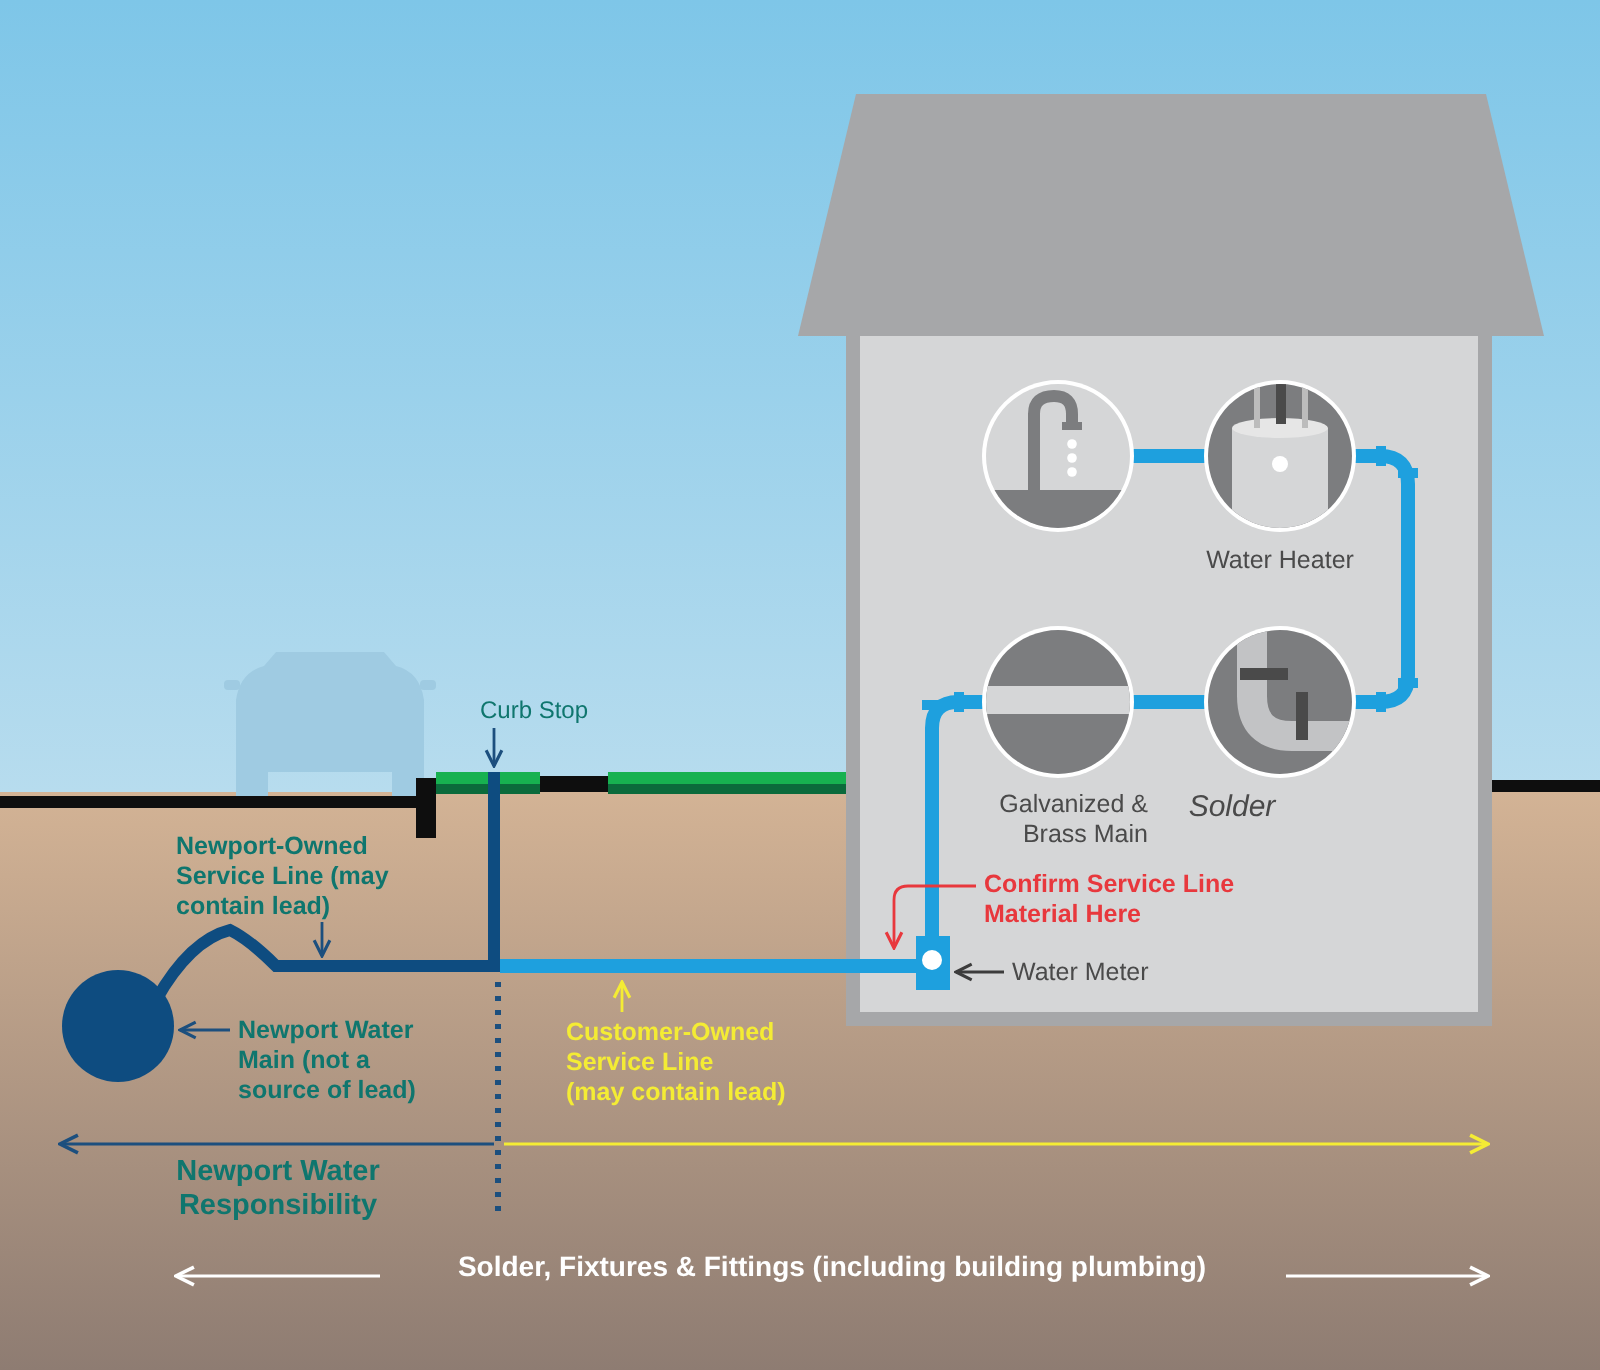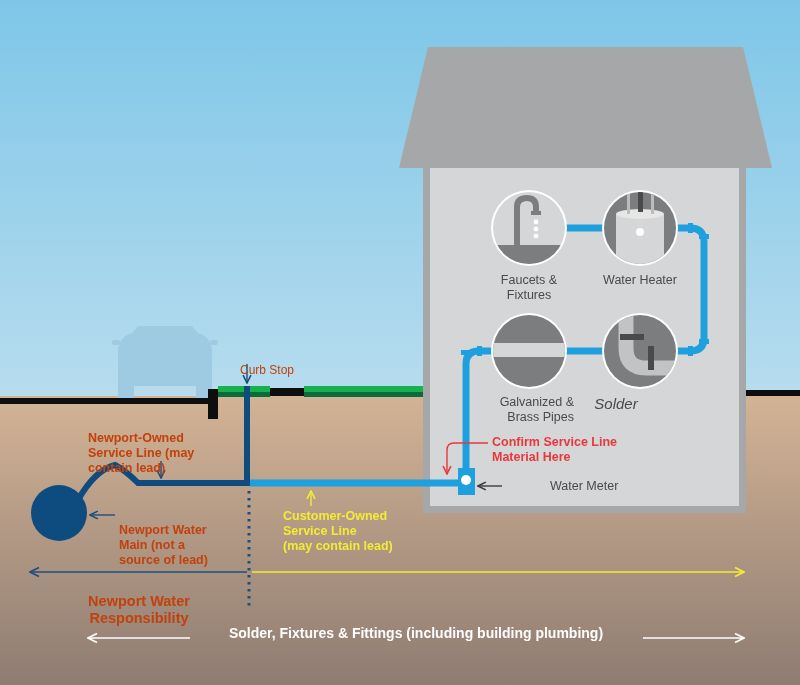--- a/index.html
+++ b/index.html
@@ -1,21 +1,21 @@
 <!DOCTYPE html>
 <html><head>
   <meta charset="utf-8">
   <style>
     html, body { margin: 0; padding: 0; }
     body { width: 800px; height: 685px; overflow: hidden; font-family: "Liberation Sans", sans-serif; }
     #stage { position: relative; width: 800px; height: 685px; }
     #art { position: absolute; left: 0; top: 0; }
     .lbl { position: absolute; line-height: 1.18; white-space: nowrap; }
     .b { font-weight: bold; }
-    .dark { color: #c2410c; margin-top: 15px; }
+    .dark { color: #0f766e; }
     .grey { color: #4a4a4a; }
     .yellow { color: #f4ec34; }
     .red { color: #e8383d; }
     .white { color: #ffffff; }
     .center { text-align: center; }
   </style>
 </head>
 <body>
 
 <div id="stage">
@@ -185,32 +185,28 @@
     <div>Customer-Owned</div>
     <div>Service Line</div>
     <div>(may contain lead)</div>
   </div>
 
   <div class="lbl red b" style="left:492px; top:435px; font-size:12.5px;">
     <div>Confirm Service Line</div>
     <div>Material Here</div>
   </div>
 
-  <div class="lbl grey" style="left:506px; top:479px; font-size:12.5px;margin-left:44px;">Water Meter</div>
-
-  <div class="lbl grey center" style="left:489px; top:273px; width:80px; font-size:12.5px;">
-    <div>Faucets &amp;</div>
-    <div>Fixtures</div>
-  </div>
+  <div class="lbl grey" style="left:506px; top:479px; font-size:12.5px;">Water Meter</div>
+
   <div class="lbl grey center" style="left:590px; top:273px; width:100px; font-size:12.5px;">
     <div>Water Heater</div>
   </div>
   <div class="lbl grey center" style="left:484px; top:395px; width:90px; font-size:12.5px;text-align:right;">
     <div>Galvanized &amp;</div>
-    <div>Brass Pipes</div>
+    <div>Brass Main</div>
   </div>
   <div class="lbl grey center" style="left:576px; top:395px; width:80px; font-size:15px;font-style:italic;">
     <div>Solder</div>
   </div>
 
   <div class="lbl dark b center" style="left:64px; top:578px; width:150px; font-size:14.5px;">
     <div>Newport Water</div>
     <div>Responsibility</div>
   </div>
 

